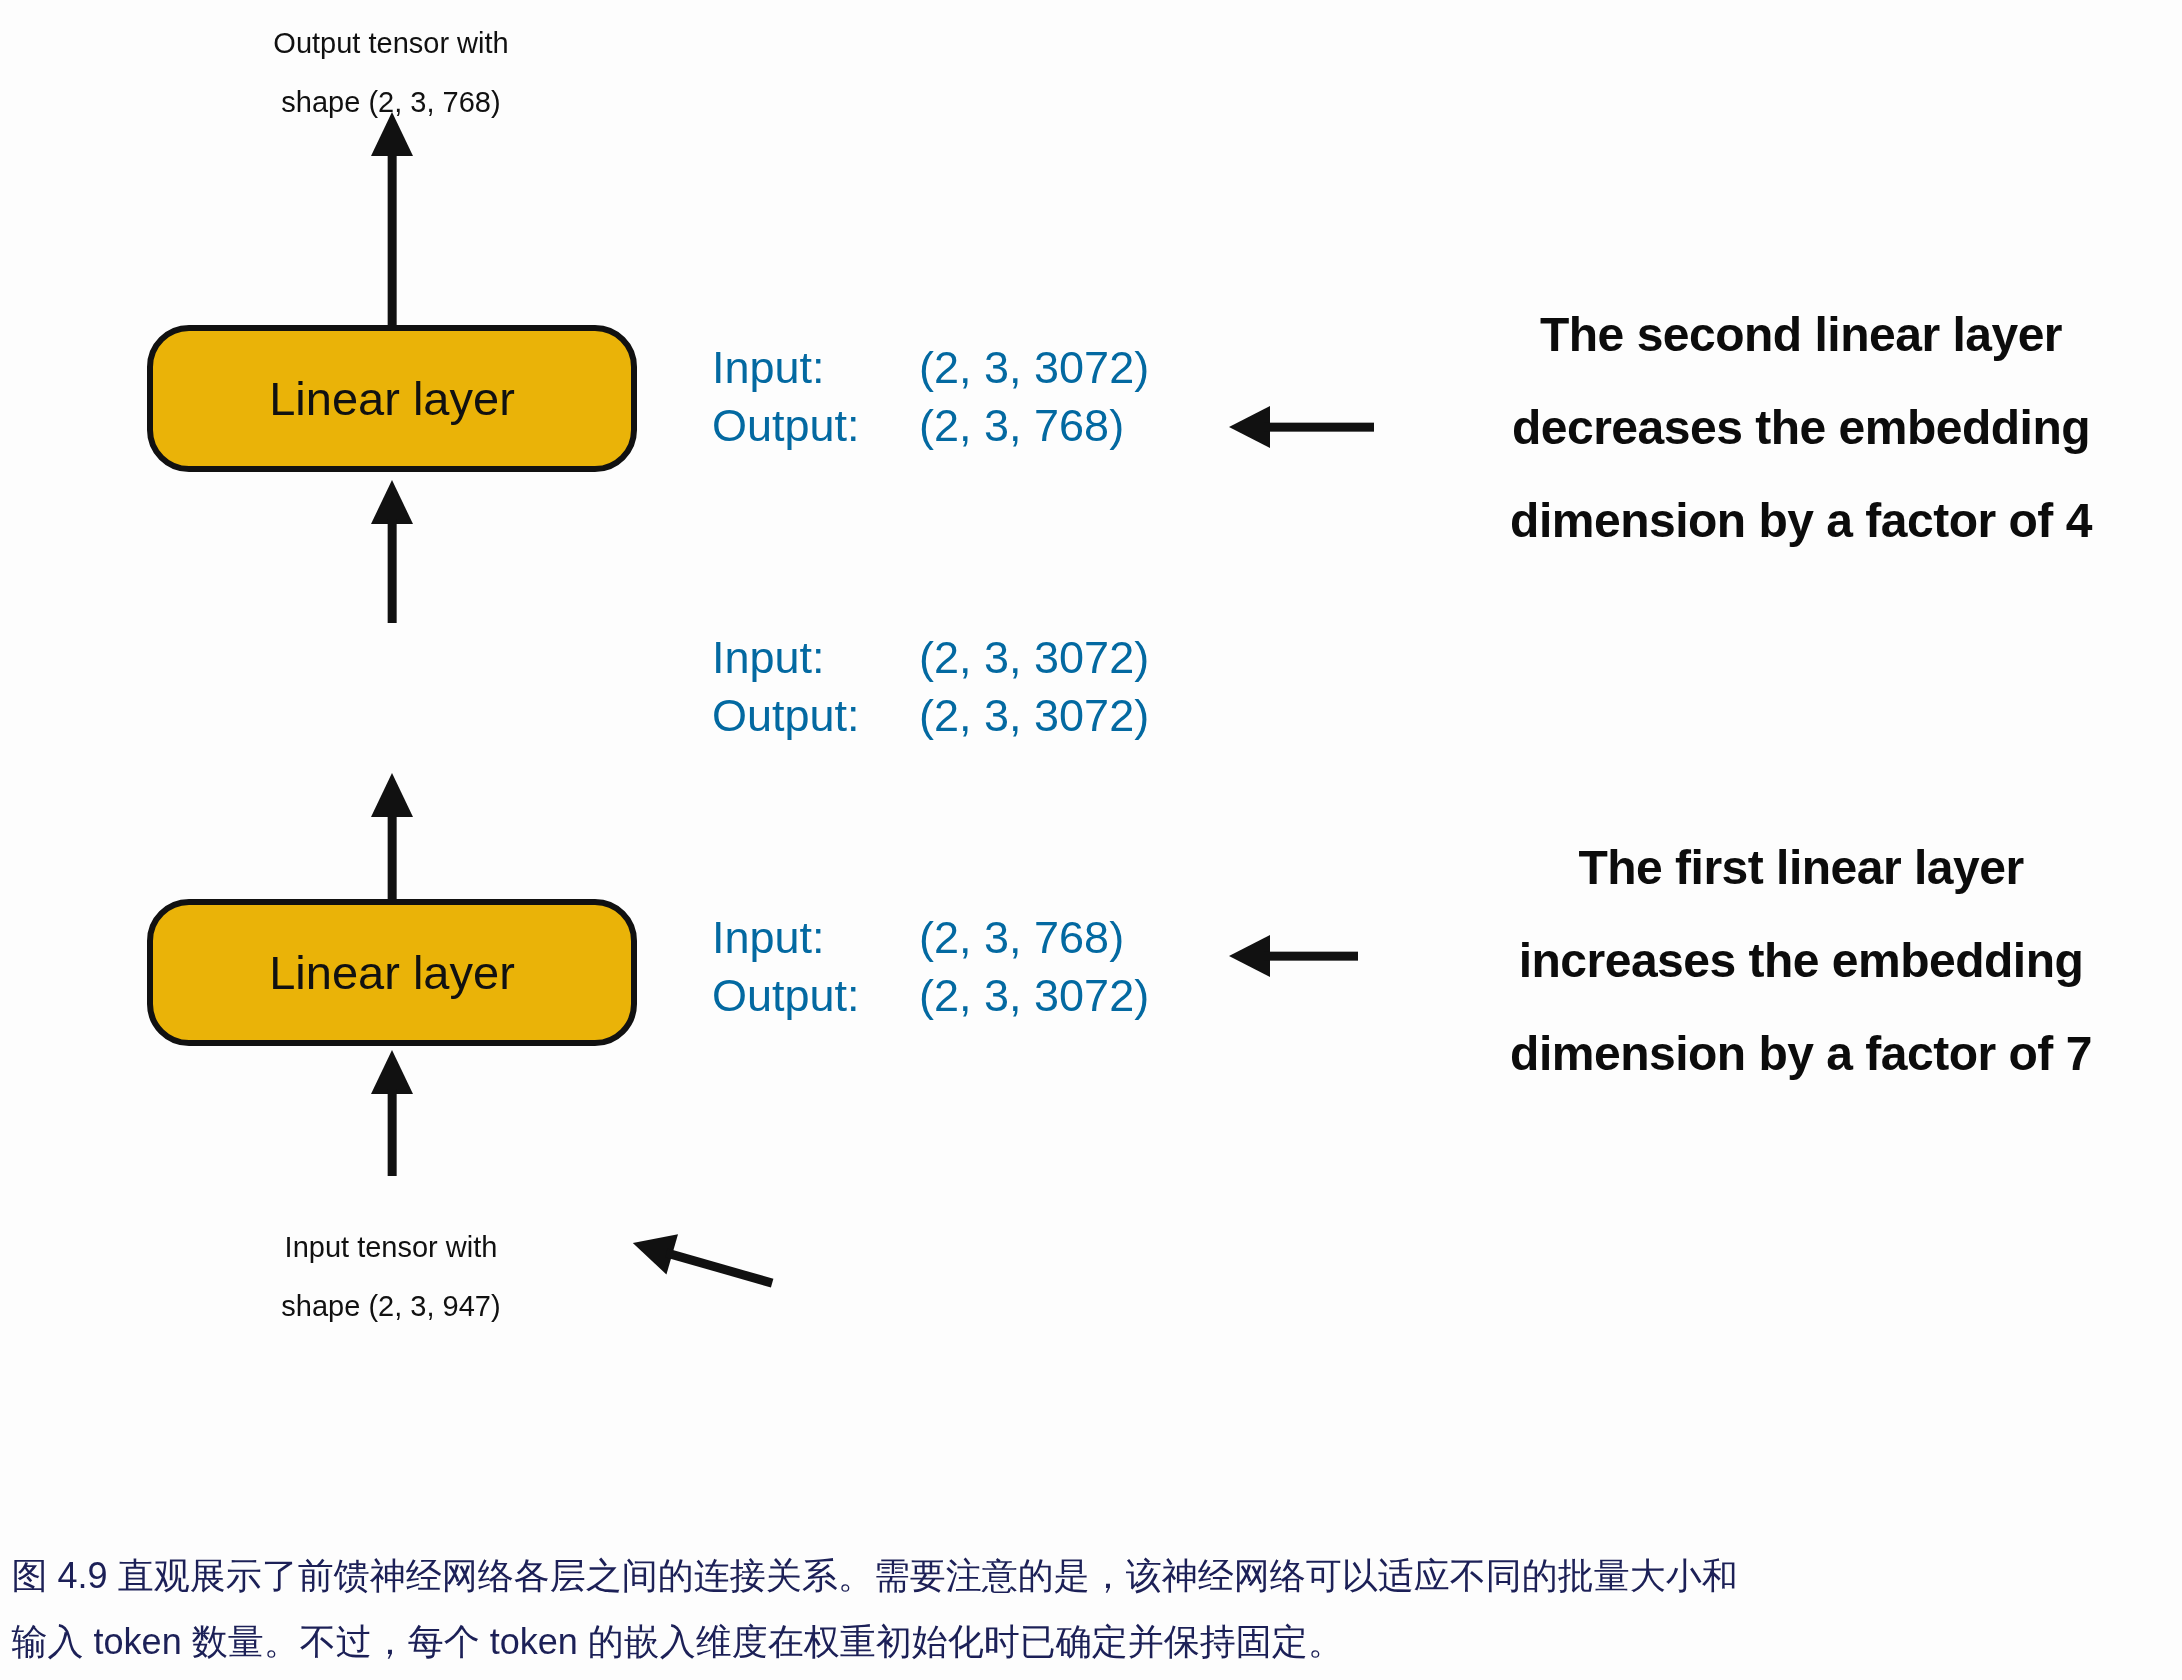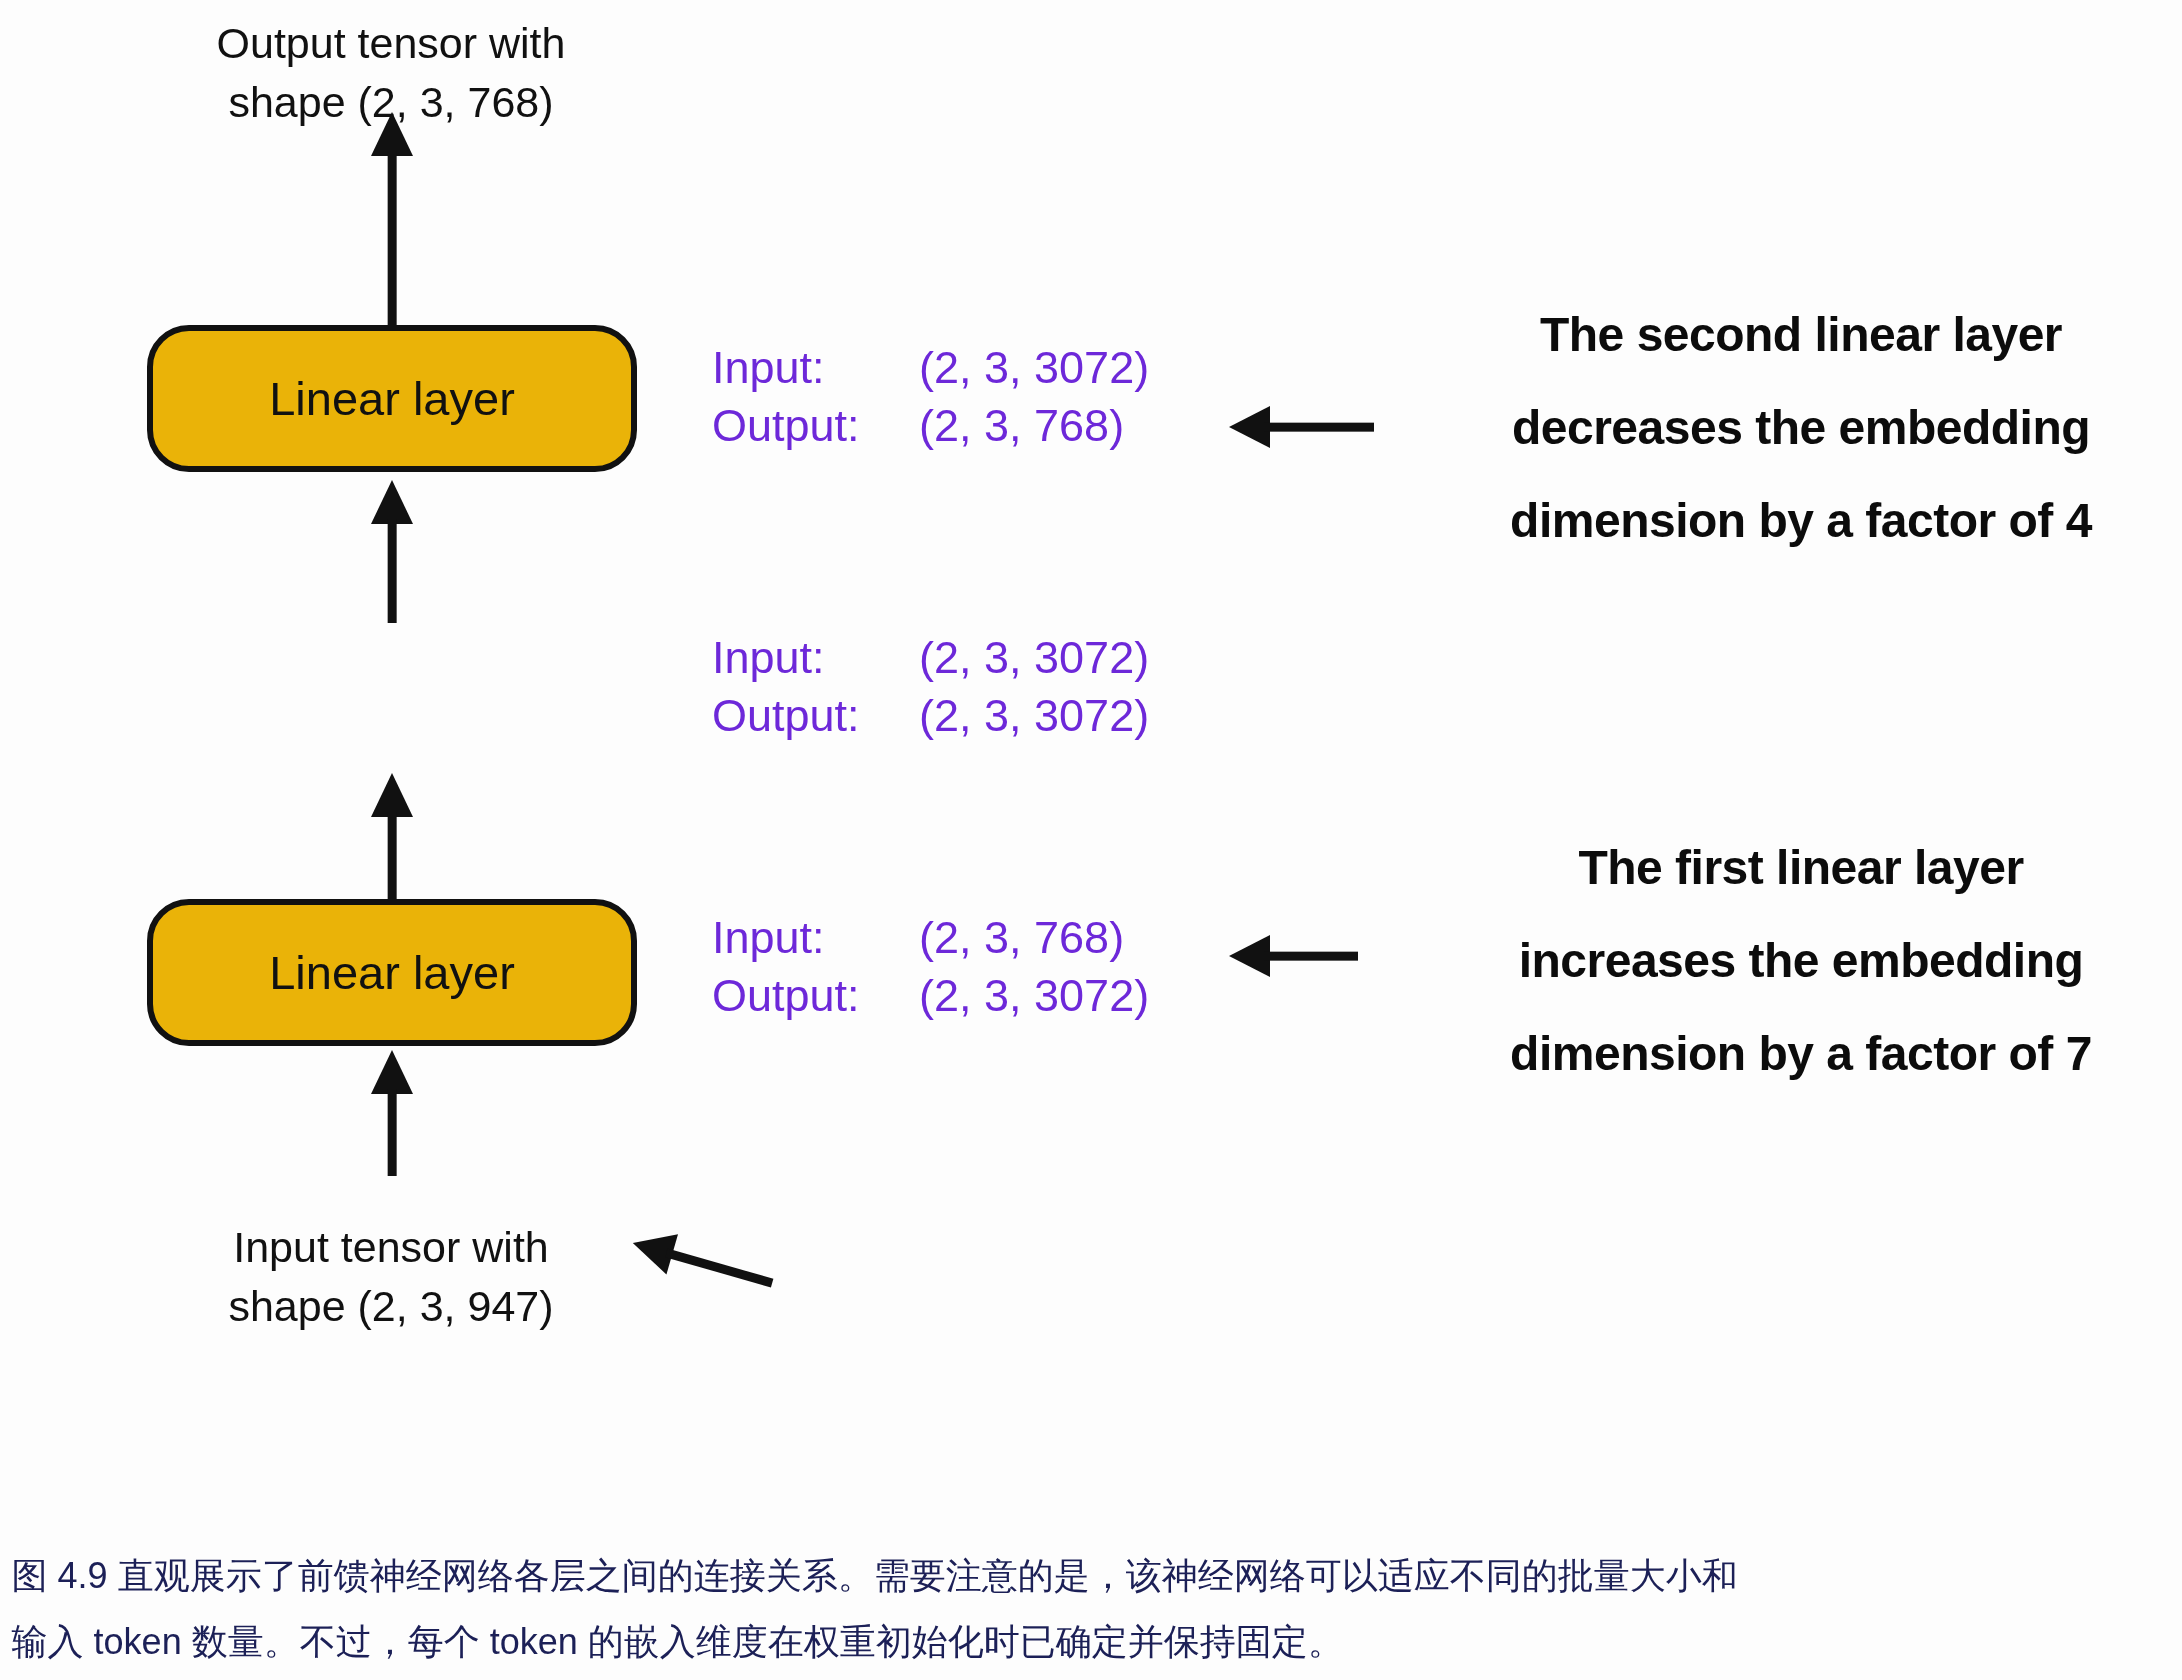--- a/index.html
+++ b/index.html
@@ -9,21 +9,21 @@
     font-family:"Liberation Sans", sans-serif;
     position:relative;
     overflow:hidden;
     color:#111;
   }
   .stage{position:absolute;inset:0;}
 
   
   .tensor-label{
     position:absolute;
-    font-size:43px;line-height:59px;
+    font-size:29px;line-height:59px;
     text-align:center;white-space:pre-line;
     color:#111;
   }
   .tensor-label.top{left:145px;top:13.5px;width:492px;}
   .tensor-label.bottom{left:145px;top:1218px;width:492px;}
 
   
   .layer-box{
     position:absolute;left:147px;width:490px;height:147px;
     border:6.8px solid #111;border-radius:42px;background:#eab308;
@@ -64,21 +64,21 @@
     height:8.7px;background:#111;
   }
   .h-arrow.ha1{left:1229px;top:406px;width:145px;}
   .h-arrow.ha2{left:1229px;top:935px;width:129px;}
   .h-arrow.ha3{left:630px;top:1242px;width:145px;transform:rotate(16deg);}
 
   
   .io-block{
     position:absolute;left:712px;
     display:grid;grid-template-columns:207px auto;
-    font-size:45px;line-height:58px;color:#6d28d9;
+    font-size:45px;line-height:58px;color:#0369a1;
     white-space:nowrap;
   }
   .io-block.r1{top:339px;}
   .io-block.r2{top:629px;}
   .io-block.r3{top:909px;}
 
   
   .annot{
     position:absolute;
     font-weight:700;font-size:48px;line-height:93px;

